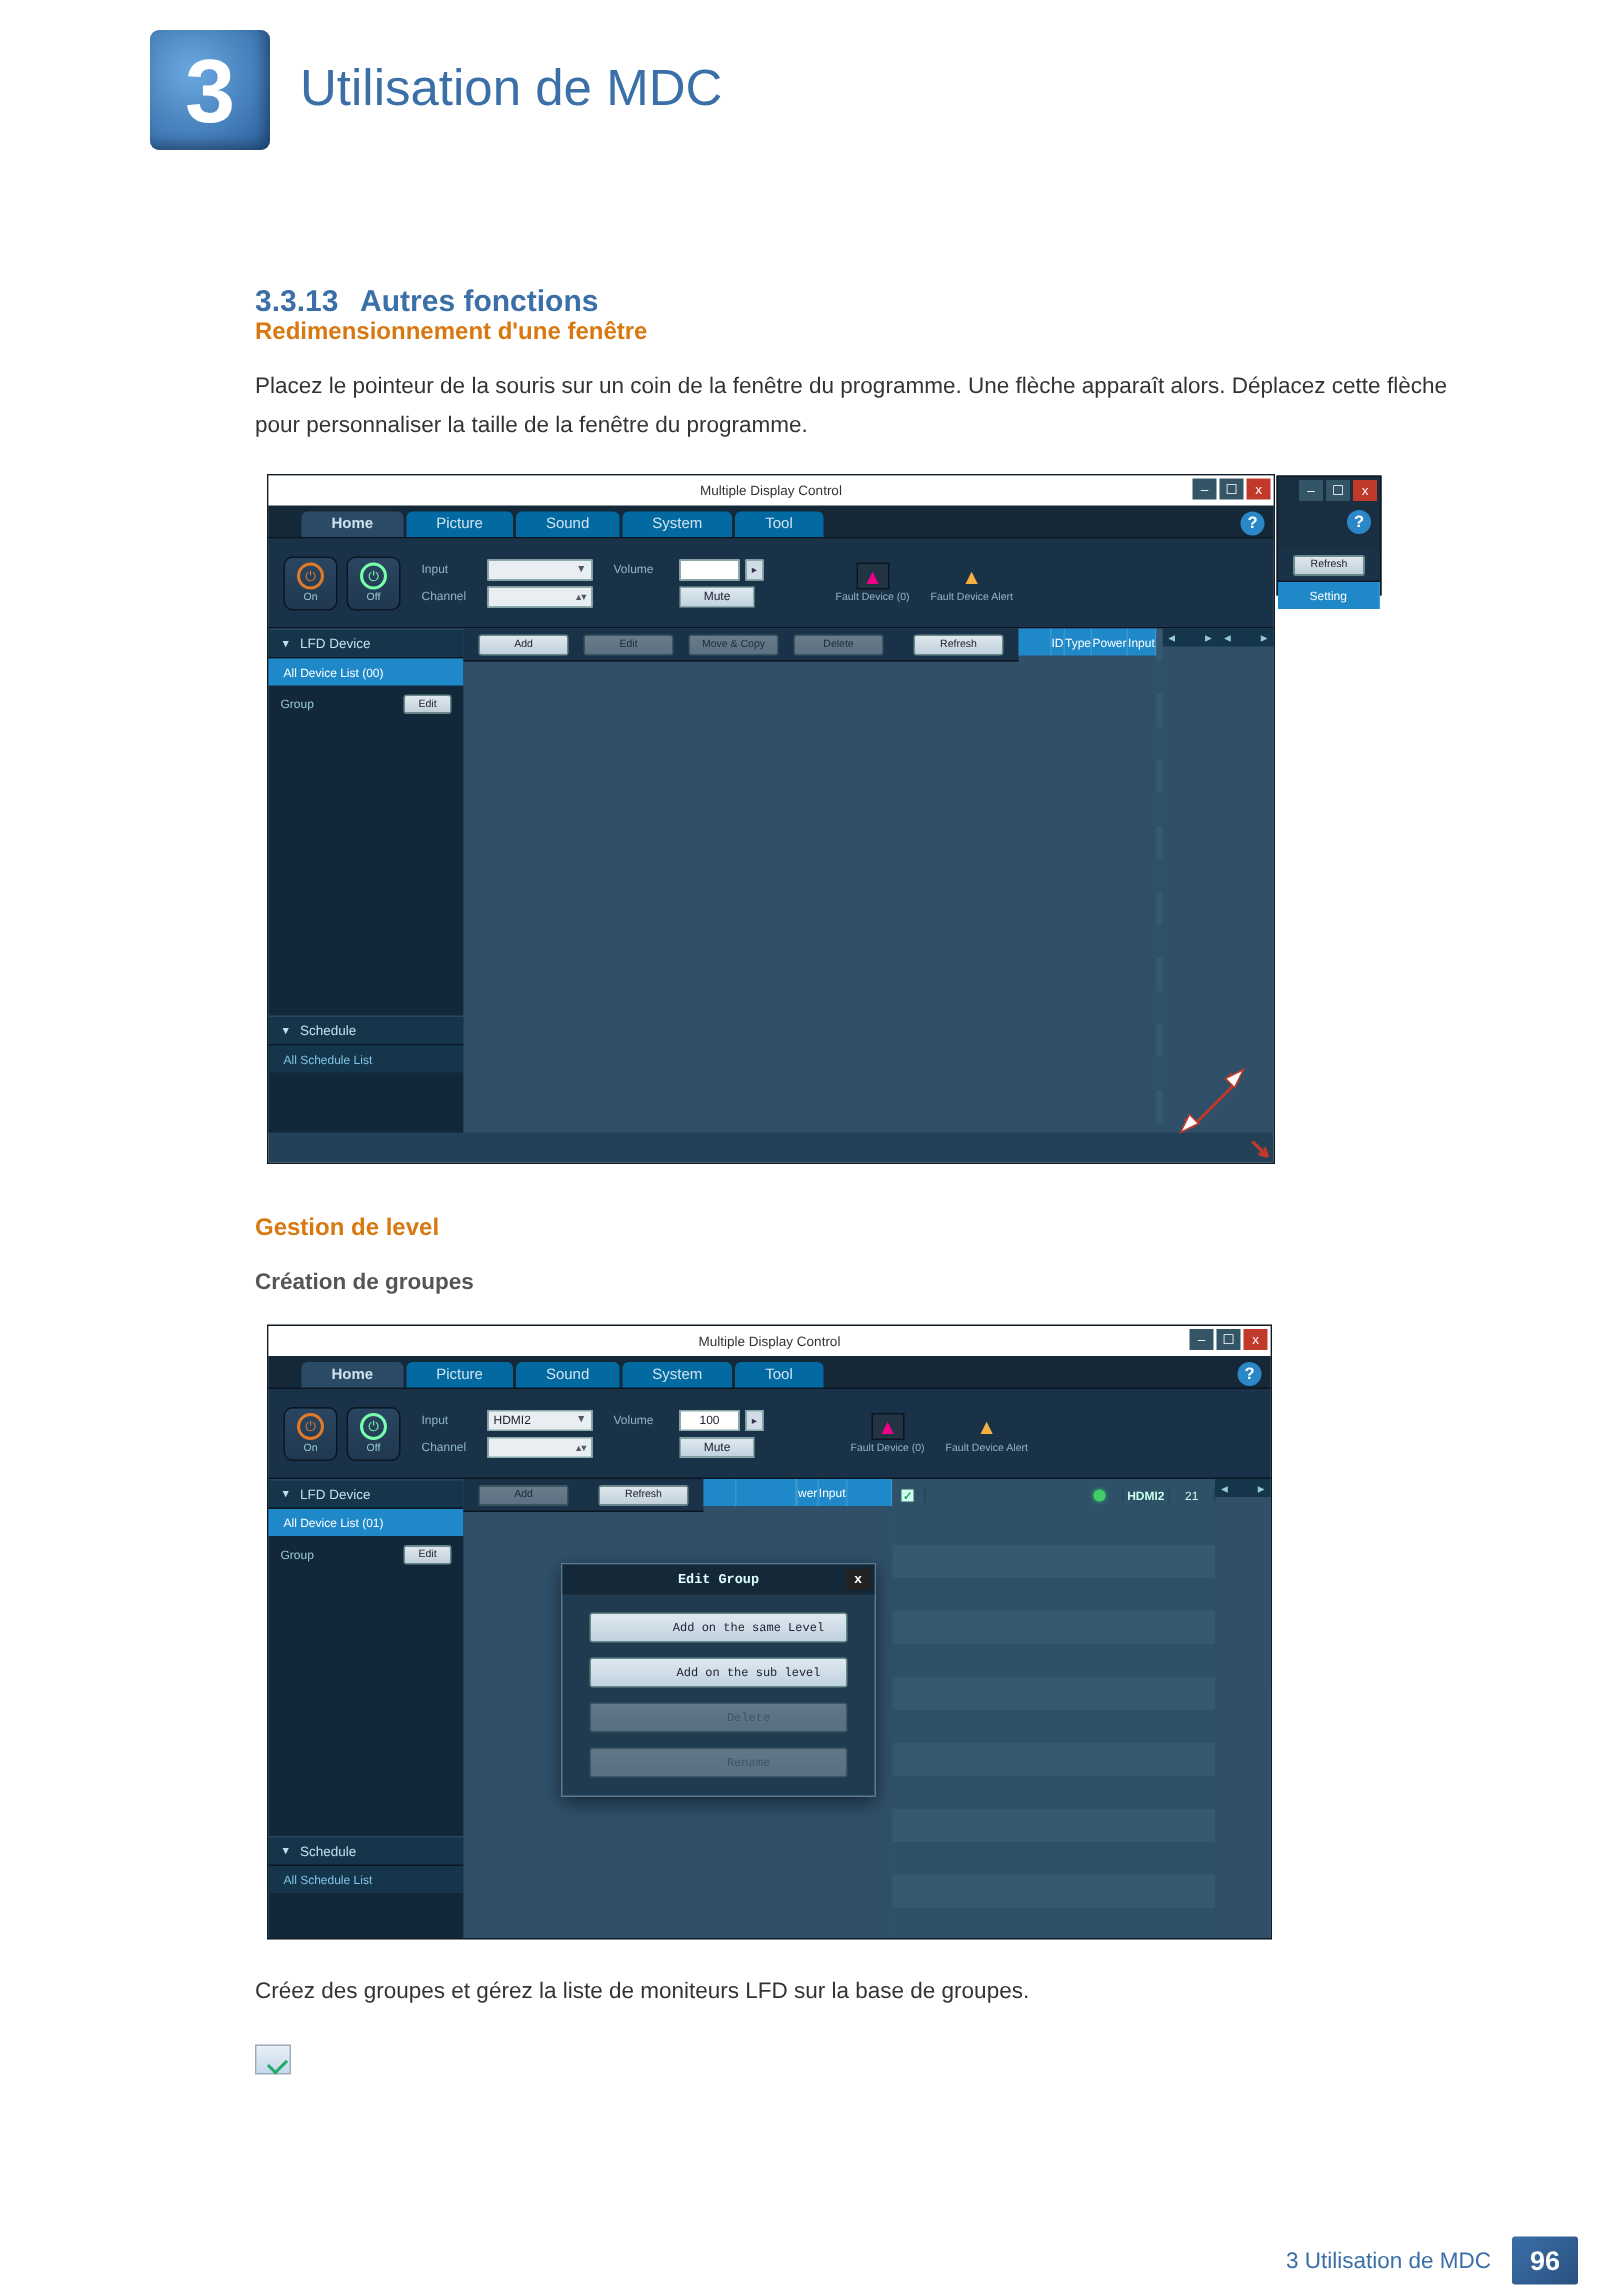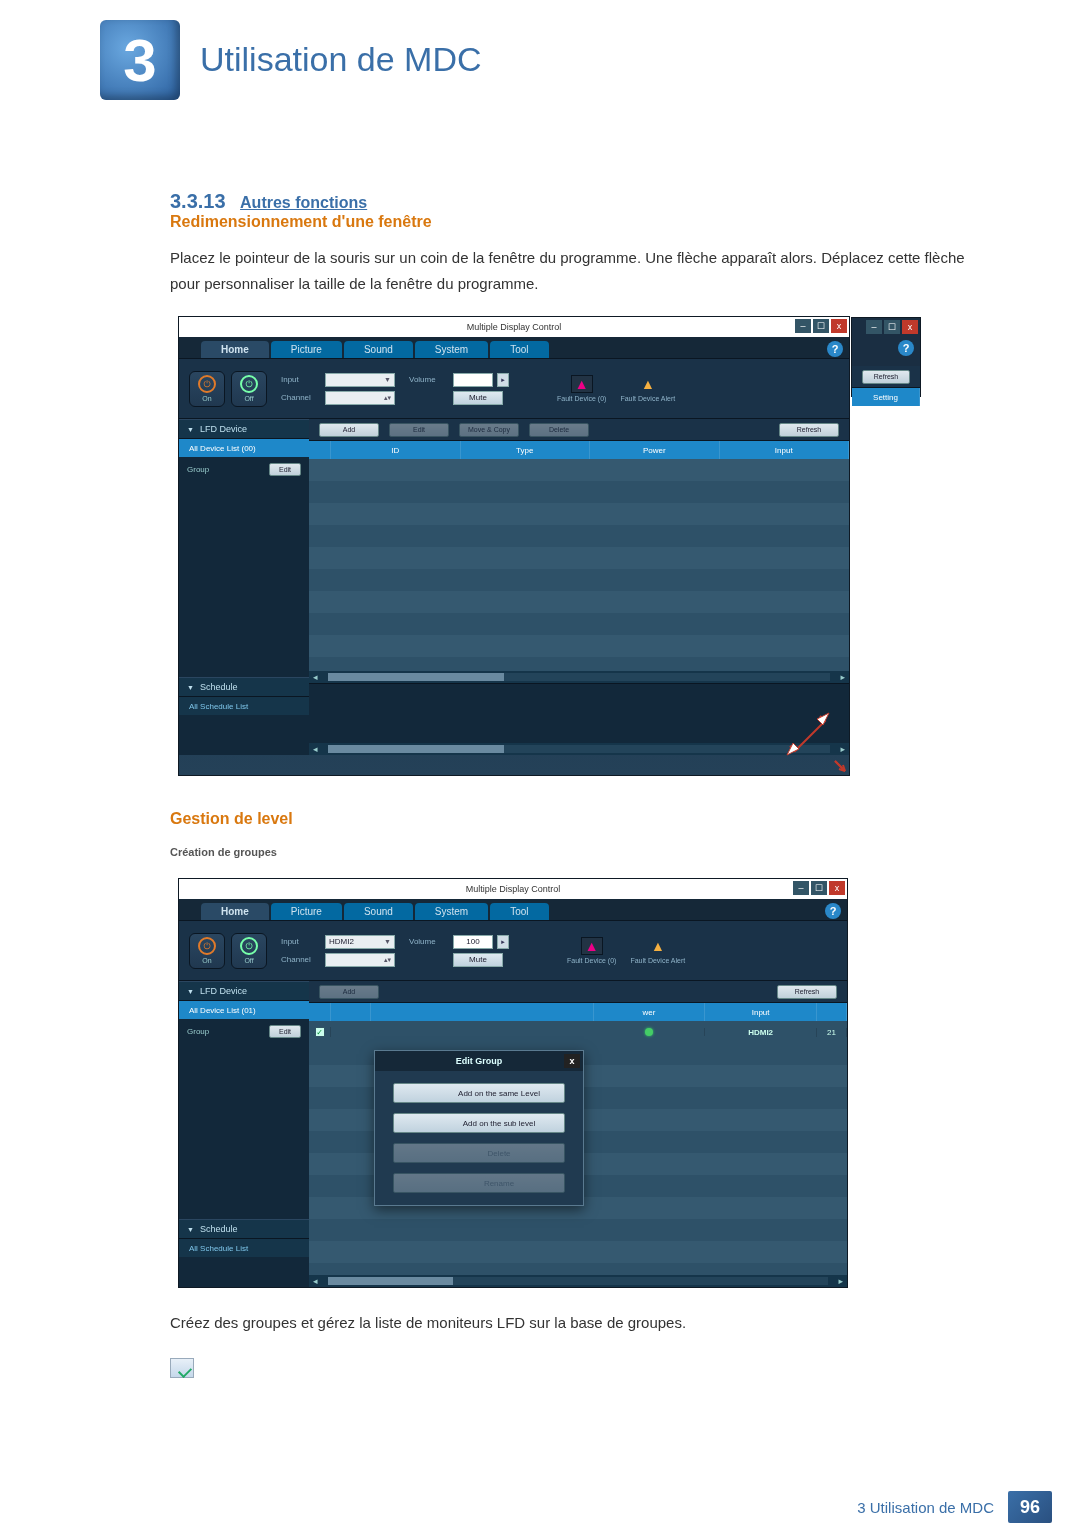--- a/index.html
+++ b/index.html
@@ -26,23 +26,23 @@
     top: 40px; left: 200px;
     font-size: 34px;
     color: #3a6fa8;
     font-weight: normal;
   }
   .content {
     position: absolute;
     top: 190px; left: 170px; right: 100px;
   }
   .section-num { color: #3a6fa8; font-size: 20px; font-weight: bold; }
-  .section-title { color: #3a6fa8; font-size: 16px; font-weight: bold; margin-left: 10px; text-decoration: underline; }
+  .section-title { color: #3a6fa8; font-size: 20px; font-weight: bold; margin-left: 10px; }
   .sub-h1 { color: #d9780f; font-size: 16px; font-weight: bold; }
-  .sub-h2 { color: #555; font-size: 11px; font-weight: bold; margin-top: 18px; margin-bottom: 12px;}
+  .sub-h2 { color: #555; font-size: 15px; font-weight: bold; margin-top: 18px; margin-bottom: 12px;}
   .body-text { color: #333; font-size: 15px; line-height: 1.7; margin-top: 14px; }
   .note { display: flex; gap: 14px; margin-top: 22px; align-items: flex-start;}
   .note-icon {
     width: 24px; height: 20px; background: linear-gradient(#e8f0f8,#c5d8ea);
     border: 1px solid #9ab; position: relative; flex: 0 0 24px;
   }
   .note-icon::after {
     content: ""; position: absolute; right: 2px; bottom: 2px;
     width: 10px; height: 6px; border-left: 2px solid #2a6; border-bottom: 2px solid #2a6;
     transform: rotate(-45deg);
@@ -94,21 +94,21 @@
   .fault-ico.mon{background:#234;border:1px solid #0a1622;color:#e08;}
   .fault-ico.tri{color:#f5b041;}
   .side-head{height:20px;background:#15354a;display:flex;align-items:center;padding-left:8px;font-size:9px;color:#bfe0ee;border-top:1px solid #2a4660;border-bottom:1px solid #0a1622;}
   .side-head .arr{margin-right:6px;font-size:7px;}
   .main-area{display:flex;height:calc(100% - 122px);}
   .sidebar{width:130px;background:#12283a;display:flex;flex-direction:column;}
   .all-list{height:18px;background:#1e88c9;color:#fff;font-size:8px;display:flex;align-items:center;padding-left:10px;}
   .group-row{display:flex;justify-content:space-between;align-items:center;padding:6px 8px;font-size:8px;color:#9cc;}
   .edit-btn{width:32px;height:13px;background:linear-gradient(#e0e8ee,#c0d0da);border:1px solid #688;color:#223;font-size:7px;display:flex;align-items:center;justify-content:center;border-radius:2px;}
   .spacer{flex:1;}
-  .content-pane{flex:1;background:#30506a;display:flex;flex-direction:column;position:relative;justify-content:center;}
+  .content-pane{flex:1;background:#30506a;display:flex;flex-direction:row;position:relative;justify-content:center;}
   .toolbar{height:22px;background:#1a3248;display:flex;align-items:center;gap:10px;padding:0 10px;border-bottom:1px solid #0a1622;}
   .tb-btn{width:60px;height:14px;background:linear-gradient(#e0e8ee,#c0d0da);border:1px solid #688;font-size:7px;color:#223;display:flex;align-items:center;justify-content:center;border-radius:2px;}
   .tb-btn.dis{opacity:.4;}
   .tb-spacer{flex:1;}
   .thead{height:18px;background:#1e88c9;display:flex;color:#fff;font-size:8px;}
   .th{flex:1;display:flex;align-items:center;justify-content:center;border-right:1px solid rgba(255,255,255,.12);}
   .th.chk{flex:0 0 22px;}
   .rows{flex:1;background:repeating-linear-gradient(#355970 0 22px,#2e5168 22px 44px);position:relative;}
   .hscroll{height:12px;background:#15354a;display:flex;align-items:center;}
   .hsc-track{flex:1;height:8px;background:#23445a;margin:0 10px;position:relative;}
@@ -116,23 +116,24 @@
   .log{height:60px;background:#12283a;border-top:1px solid #0a1622;}
   
   .resize-arrow{position:absolute;right:-6px;bottom:-6px;width:70px;height:70px;pointer-events:none;}
   .resize-arrow svg{width:100%;height:100%;}
   
   .frag{position:absolute;top:0;right:-72px;width:70px;height:80px;background:#1a2e42;border:1px solid #0e1924;}
   .frag .winbtns{top:2px;right:2px;}
   .frag .help{top:22px;right:6px;}
   
   .popup{
-    position:absolute; left:195px; top:171px; width:210px;
+    position:absolute; left:195px; top:158px; width:210px;
     background:#203a50;border:1px solid #5a7a90;box-shadow:0 4px 12px rgba(0,0,0,.5);
     z-index:5;
+    font-family:Liberation Mono, monospace;
   }
   .popup-title{height:20px;background:#152838;display:flex;align-items:center;justify-content:center;font-size:9px;font-weight:bold;color:#dff;position:relative;}
   .popup-close{position:absolute;right:3px;top:3px;width:16px;height:14px;background:#222;color:#fff;display:flex;align-items:center;justify-content:center;font-size:9px;}
   .popup-body{padding:12px 18px;display:flex;flex-direction:column;gap:10px;}
   .popup-btn{height:20px;background:linear-gradient(#dfe9f0,#c0d2de);border:1px solid #688;color:#223;font-size:8px;display:flex;align-items:center;justify-content:center;border-radius:2px;padding-left:40px;}
   .popup-btn.dis{opacity:.35;color:#789;}
   
   .device-row{position:absolute;top:0;left:0;right:0;height:22px;display:flex;align-items:center;background:#2e5168;}
   .cell{flex:1;display:flex;align-items:center;justify-content:center;font-size:8px;color:#cfe;border-right:1px solid rgba(0,0,0,.15);}
   .cell.chk{flex:0 0 22px;}

